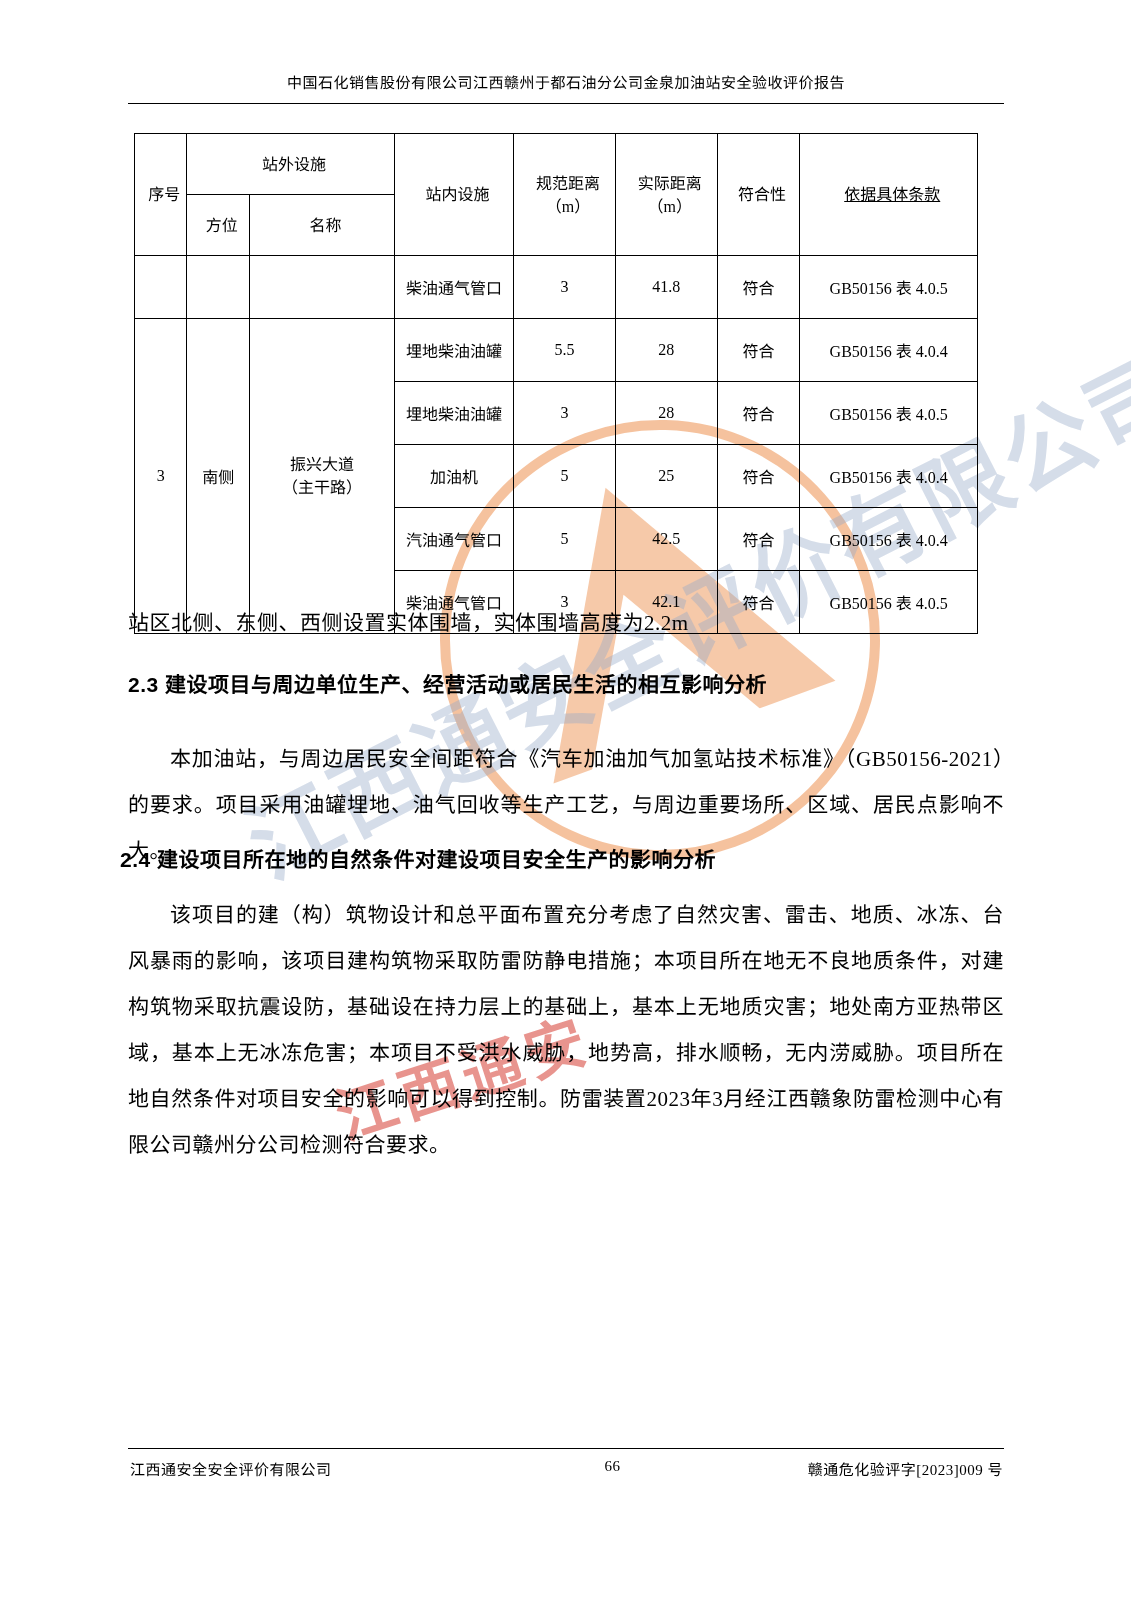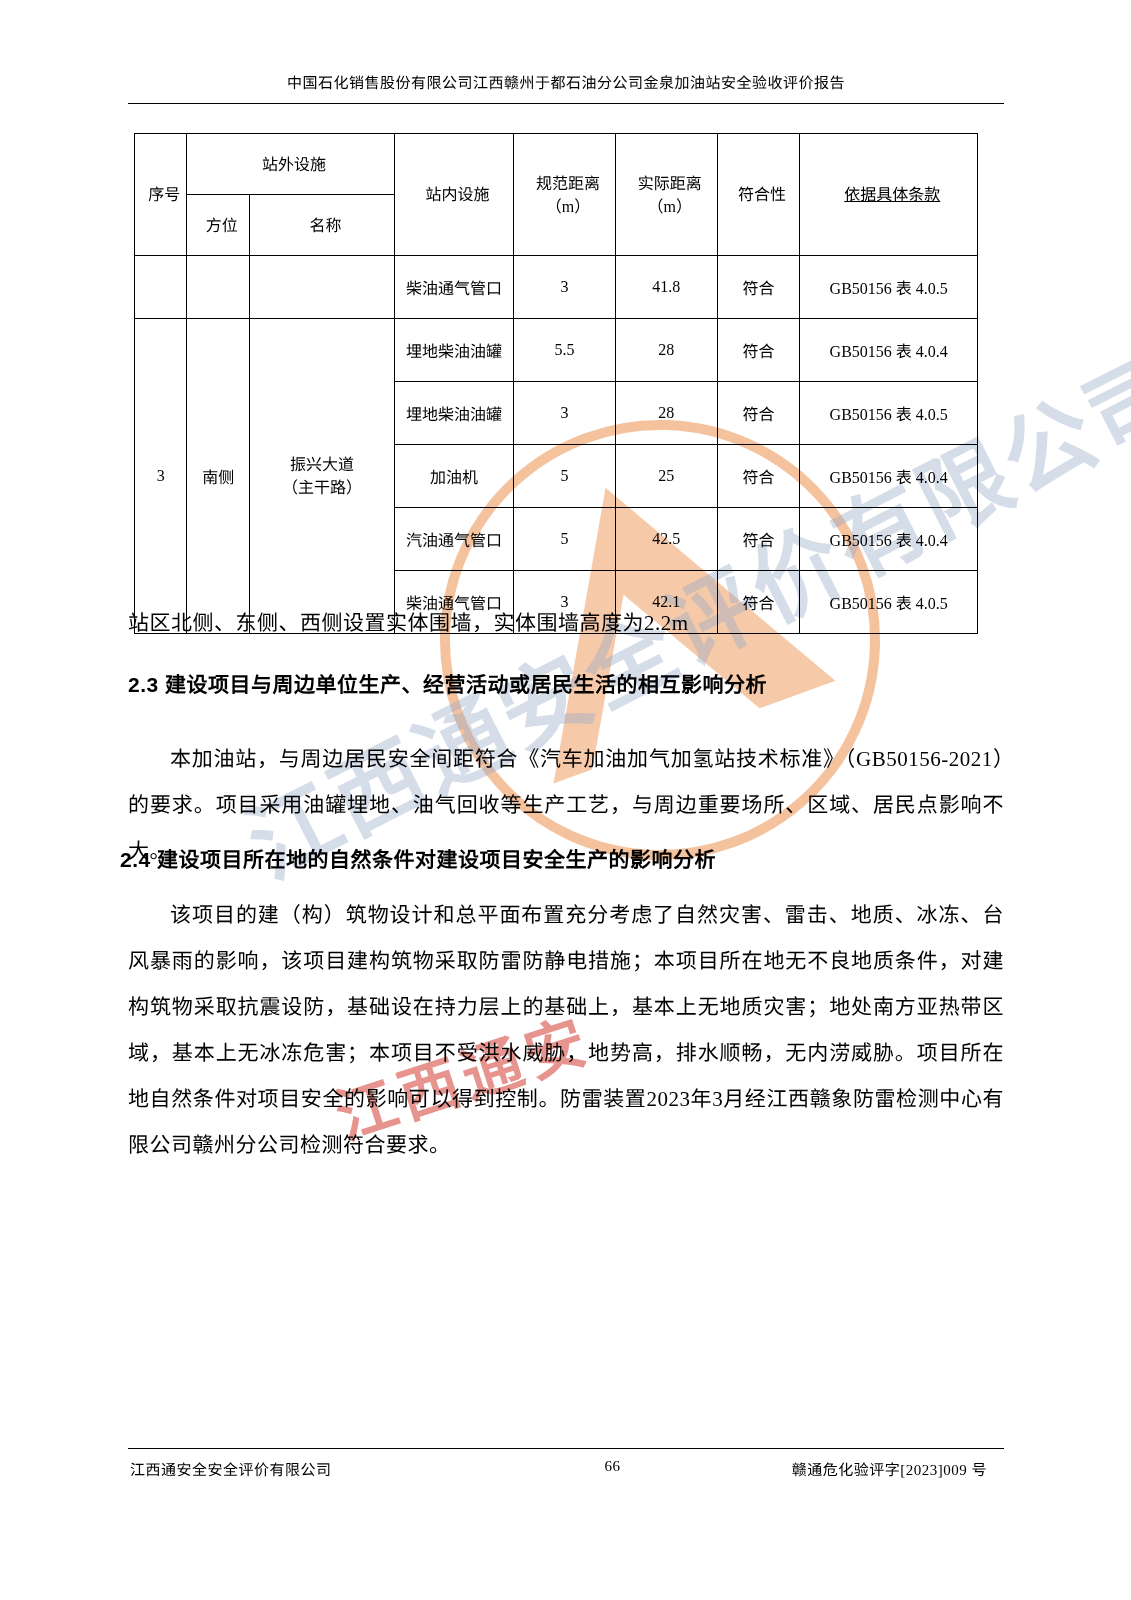--- a/index.html
+++ b/index.html
@@ -143,21 +143,21 @@
     border-top: 1px solid #000;
   }
   .footer {
     position: absolute;
     top: 1458px;
     font-size: 15px;
     letter-spacing: 0.5px;
   }
   .footer-left { left: 130px; }
   .footer-center { left: 8px; width: 1131px; text-align: center; padding-left: 39px; }
-  .footer-right { right: 144px; }
+  .footer-right { right: 128px; }
 </style>
 </head>
 <body>
 
 <div class="page">
 
   <div class="watermark">
     <div class="wm-ring"></div>
     <div class="wm-tri"></div>
     <div class="wm-tri-inner"></div>

